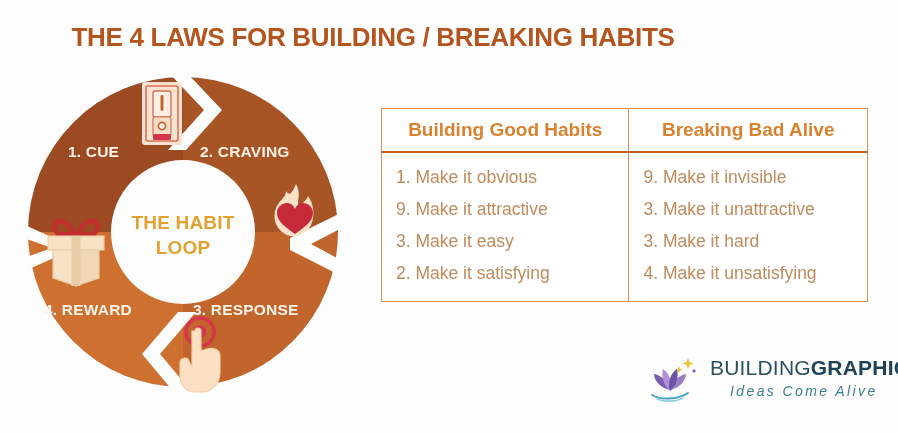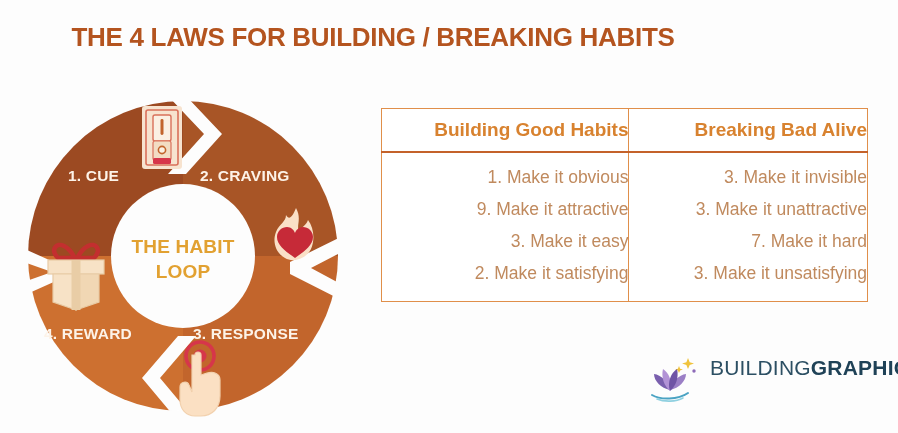--- a/index.html
+++ b/index.html
@@ -26,21 +26,21 @@
     font-size: 26px;
     font-weight: bold;
     letter-spacing: -0.3px;
     color: #b4541f;
   }
 
   
   #habit-loop {
     position: absolute;
     left: 18px;
-    top: 96px;
+    top: 72px;
     width: 345px;
     height: 325px;
   }
   #habit-loop svg {
     display: block;
   }
 
   .ring-label {
     font-family: "Liberation Sans", sans-serif;
     font-size: 15.5px;
@@ -63,29 +63,28 @@
     top: 108px;
     width: 487px;
     border-collapse: collapse;
     border: 1px solid #e08f4a;
     background: #ffffff;
   }
   #laws-table th,
   #laws-table td {
     border: 1px solid #e08f4a;
     padding: 0;
-    text-align: right;
   }
   #laws-table thead th {
     border-bottom: 2px solid #c4622a;
     font-family: "Liberation Sans", sans-serif;
     font-size: 19px;
     font-weight: bold;
     color: #d8822f;
-    text-align: right;
+    text-align: center;
     height: 42px;
     vertical-align: middle;
   }
   #laws-table tbody td {
     vertical-align: top;
     padding: 9px 0 12px 0;
   }
   .law-list {
     list-style: none;
     margin: 0;
@@ -229,24 +228,24 @@
       <td>
         <ul class="law-list">
           <li>1. Make it obvious</li>
           <li>9. Make it attractive</li>
           <li>3. Make it easy</li>
           <li>2. Make it satisfying</li>
         </ul>
       </td>
       <td>
         <ul class="law-list">
-          <li>3. Make it invisible</li>
+          <li>9. Make it invisible</li>
           <li>3. Make it unattractive</li>
-          <li>7. Make it hard</li>
-          <li>3. Make it unsatisfying</li>
+          <li>3. Make it hard</li>
+          <li>4. Make it unsatisfying</li>
         </ul>
       </td>
     </tr>
   </tbody>
 </table>
 
 <div id="logo">
   <div id="logo-mark">
     <svg width="58" height="50" viewBox="0 0 58 50" xmlns="http://www.w3.org/2000/svg">
 
@@ -259,13 +258,14 @@
       <path d="M22 37 C16 32 13 23 15 15 C21 19 25 28 22 37 Z" fill="#b292d6"></path>
       <path d="M22 37 C28 32 31 23 29 15 C23 19 19 28 22 37 Z" fill="#6f54a5"></path>
 
       <path d="M4 41 C12 46 30 46 40 39" fill="none" stroke="#4ba3c3" stroke-width="2" stroke-linecap="round"></path>
       <path d="M9 45 C16 48 28 48 35 44" fill="none" stroke="#8fd0e0" stroke-width="1.6" stroke-linecap="round"></path>
     </svg>
   </div>
   <div id="logo-wordmark">
     <span>BUILDING</span><span class="bold-part">GRAPHICS</span>
   </div>
+  <div id="logo-tagline">Ideas Come Alive</div>
 </div>
 
 </body></html>

